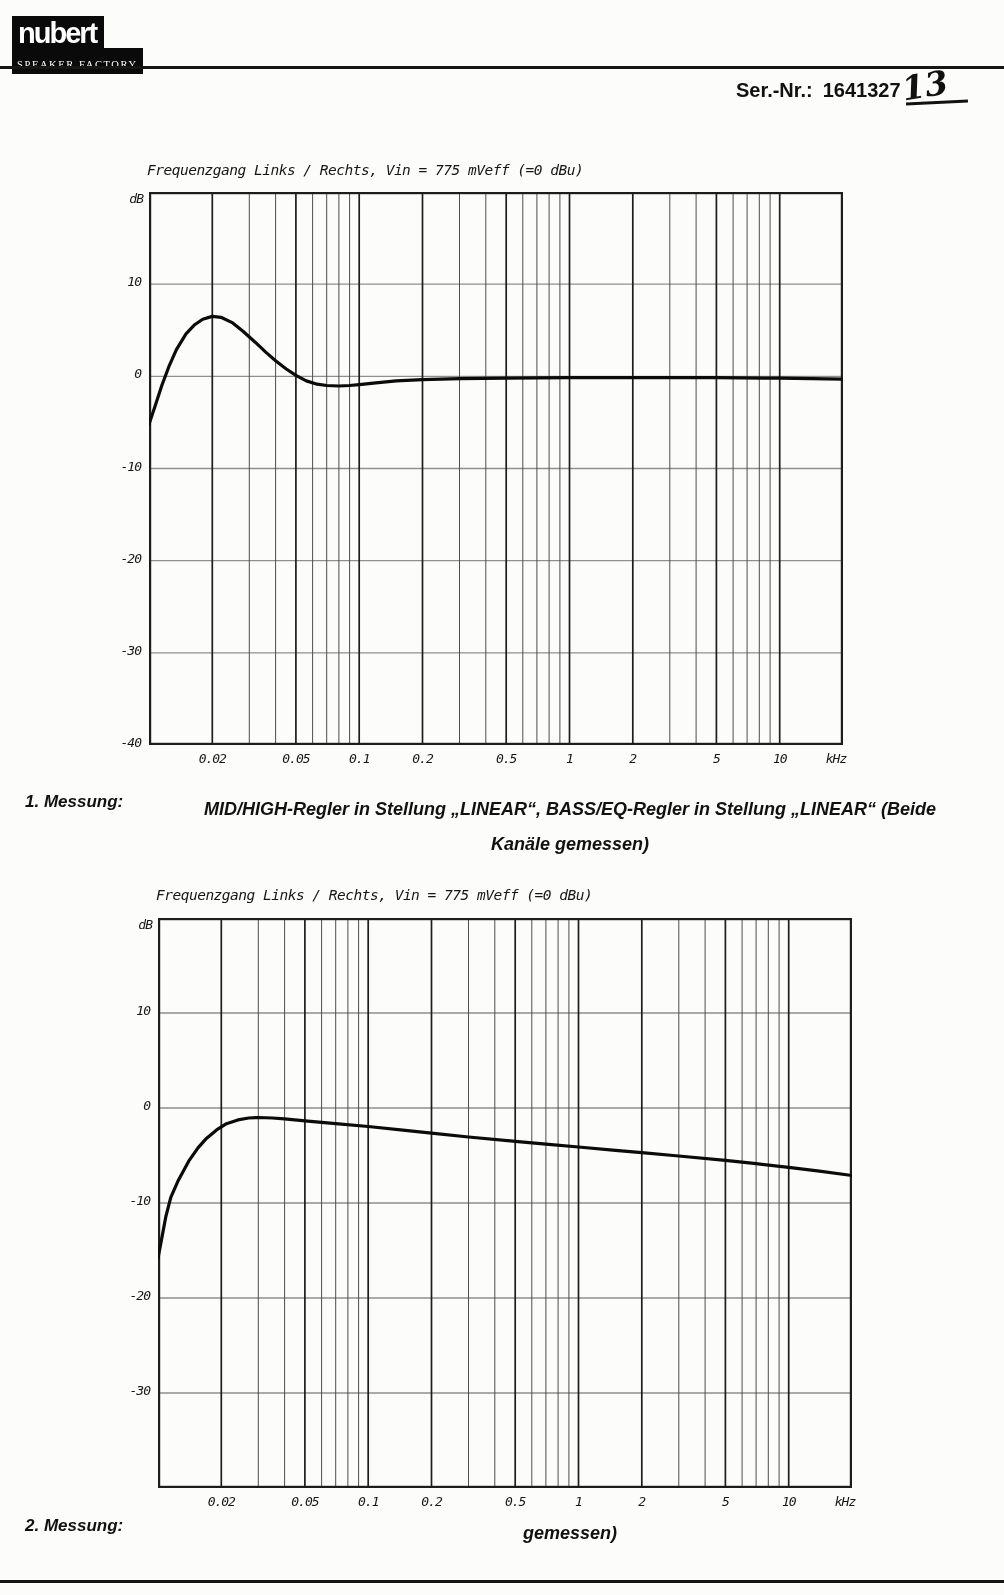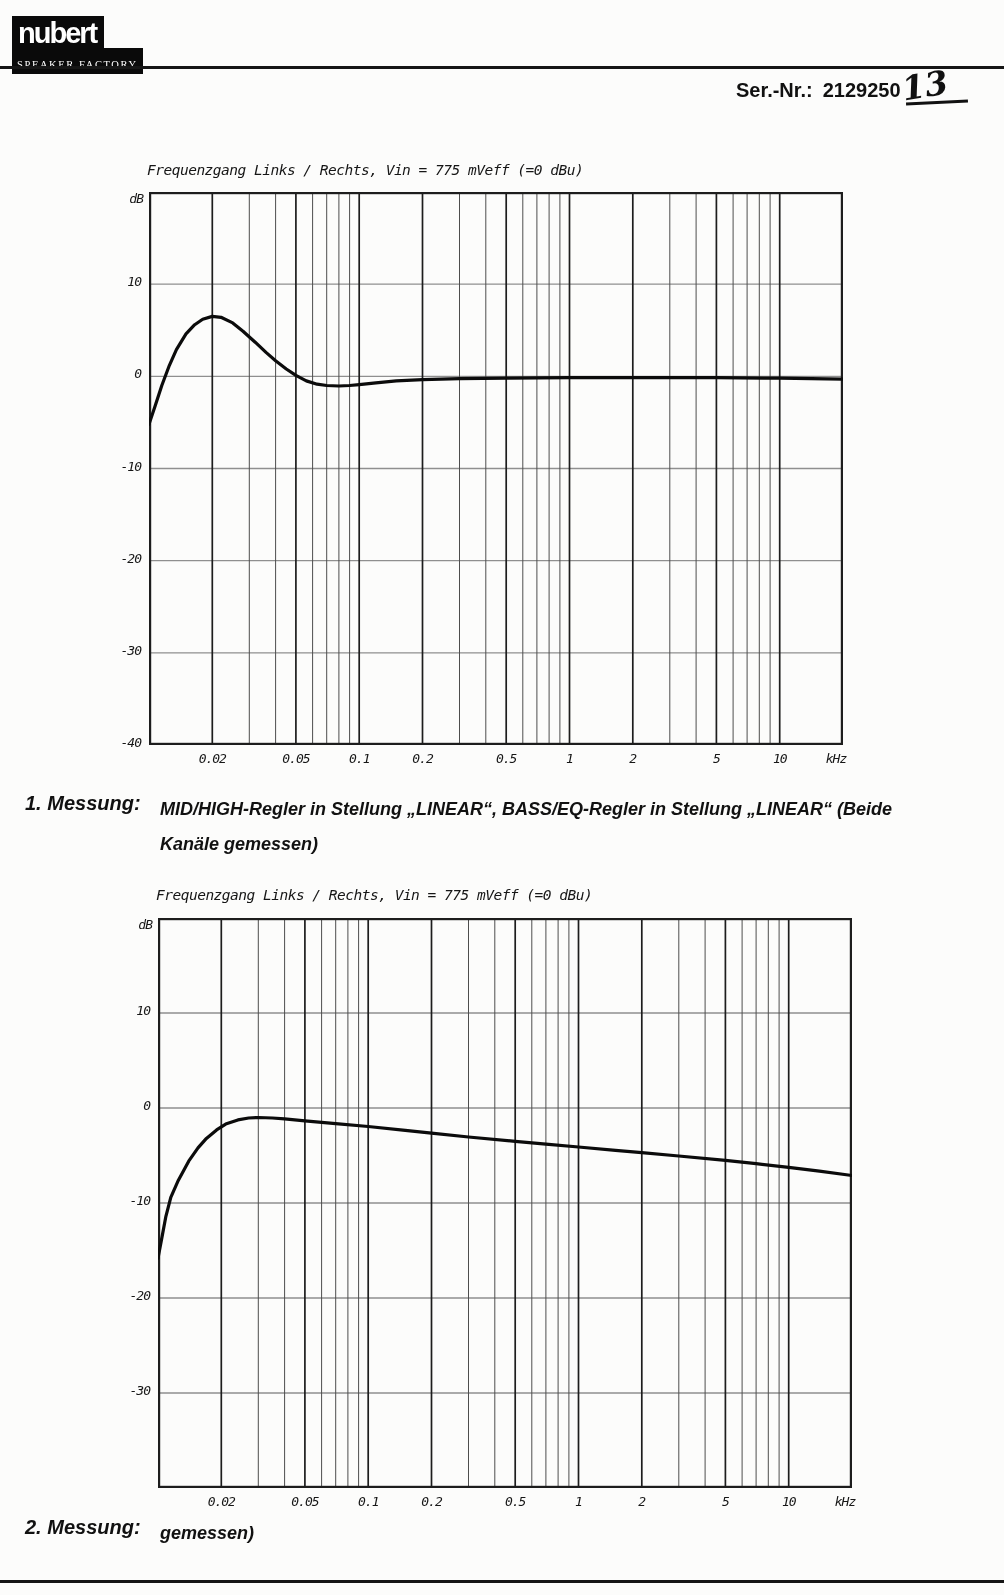--- a/index.html
+++ b/index.html
@@ -48,40 +48,40 @@
   }
   .plot-svg { position:absolute; }
   .tick-label {
     position:absolute; font-family:"DejaVu Sans Mono", monospace;
     font-style:italic; font-size:13px; letter-spacing:-1px; color:#161616;
   }
   .ytick { text-align:right; }
   .xtick { text-align:center; }
   
   .caption { position:absolute; left:0; width:1004px; font-weight:bold; font-style:italic; }
-  .cap-label { position:absolute; left:25px; top:0; font-size:20px; }
+  .cap-label { position:absolute; left:25px; top:0; font-size:17px; }
   .cap-body  { position:absolute; left:160px; top:0; width:820px; font-size:18px; line-height:35px; }
-  .cap-body div { white-space:nowrap; }
+  .cap-body div { white-space:nowrap;text-align:center; }
   .bottom-rule { position:absolute; left:0; top:1580px; width:1004px; height:3px; background:#161616; }
 </style>
 </head>
 <body>
 
 <div class="page">
 
   <div class="logo">
     <div class="logo-brand">nubert</div><br>
     <div class="logo-tagline">SPEAKER FACTORY</div>
   </div>
 
   <div class="header-rule"></div>
 
 
   <div class="serial">
-    <span>Ser.-Nr.:</span><span class="gap"></span><span>2129250</span><span class="serial-hand">13</span>
+    <span>Ser.-Nr.:</span><span class="gap"></span><span>1641327</span><span class="serial-hand">13</span>
   </div>
   <div class="serial-underline"></div>
 
   <div id="chart-area-1" class="chart-wrap">
       <div class="chart-title" style="left: 147px; top: 162px;">Frequenzgang Links / Rechts, Vin = 775 mVeff (=0 dBu)</div>
       <svg class="plot-svg" width="694" height="553" style="left: 149px; top: 192px;">
         <line x1="0" y1="460.8" x2="694" y2="460.8" stroke="#8f8f8f" stroke-width="1.3"></line>
         <line x1="0" y1="368.7" x2="694" y2="368.7" stroke="#8f8f8f" stroke-width="1.3"></line>
         <line x1="0" y1="276.5" x2="694" y2="276.5" stroke="#8f8f8f" stroke-width="1.3"></line>
         <line x1="0" y1="184.3" x2="694" y2="184.3" stroke="#8f8f8f" stroke-width="1.3"></line>

